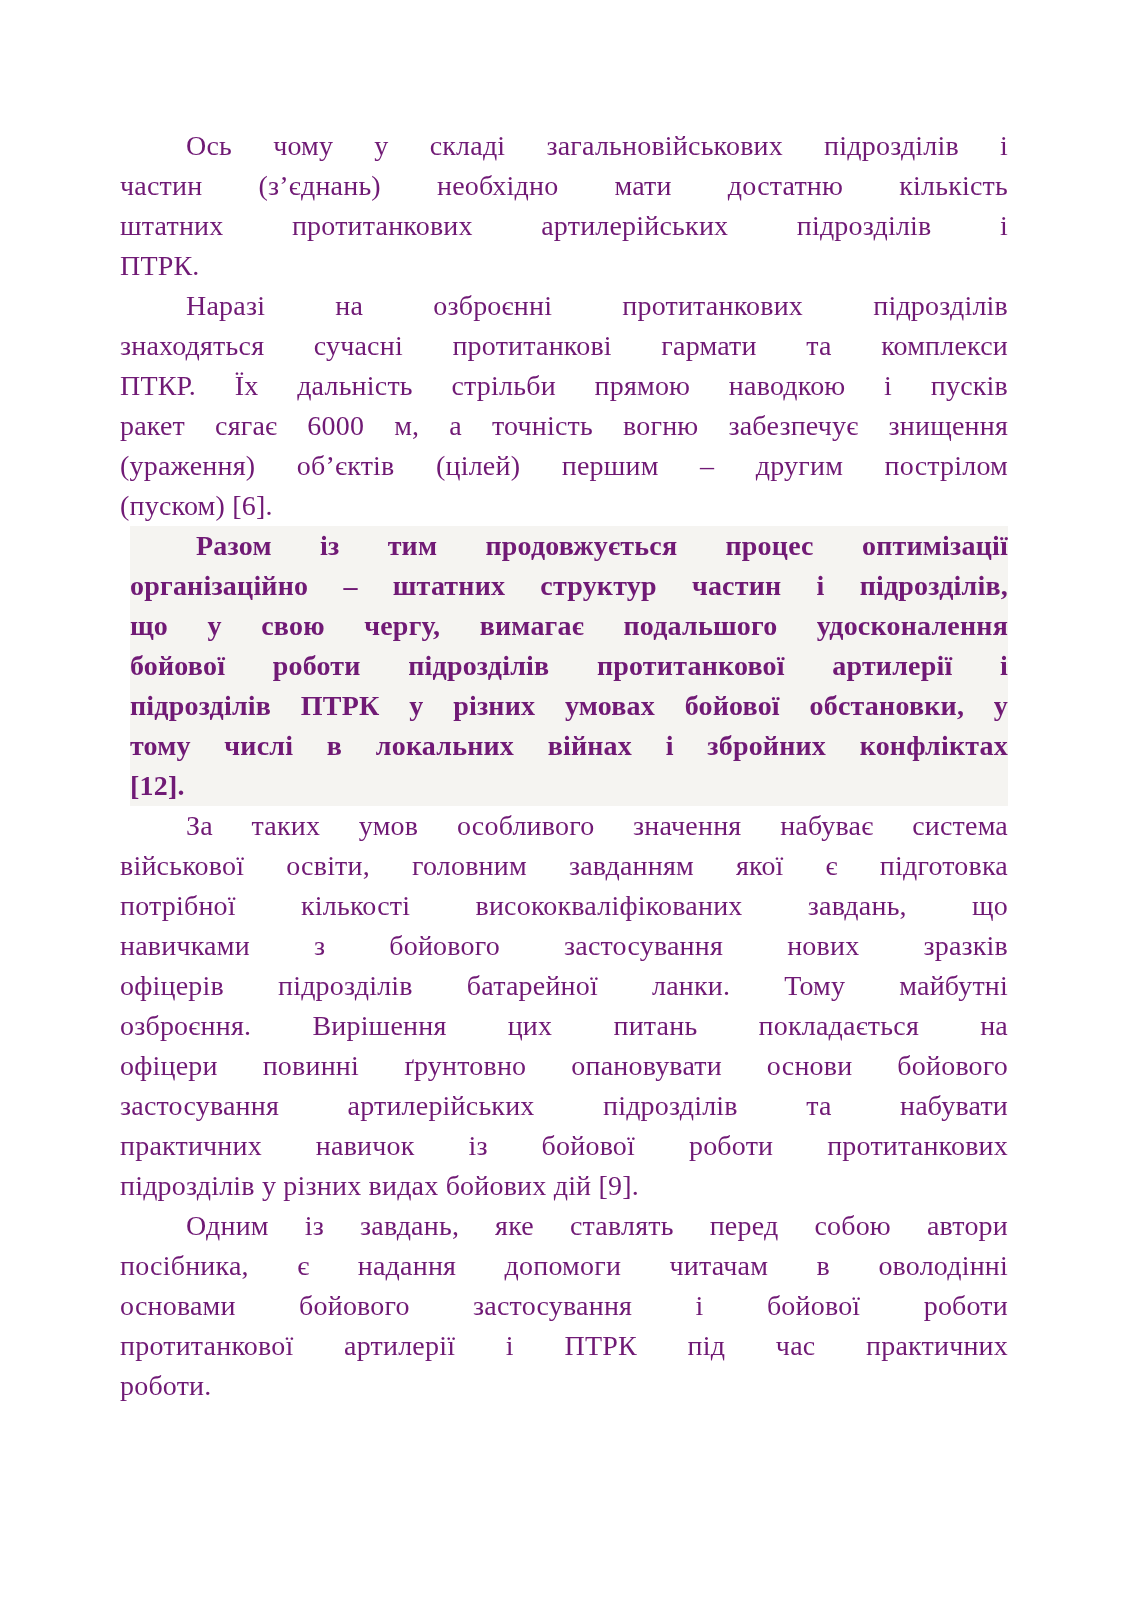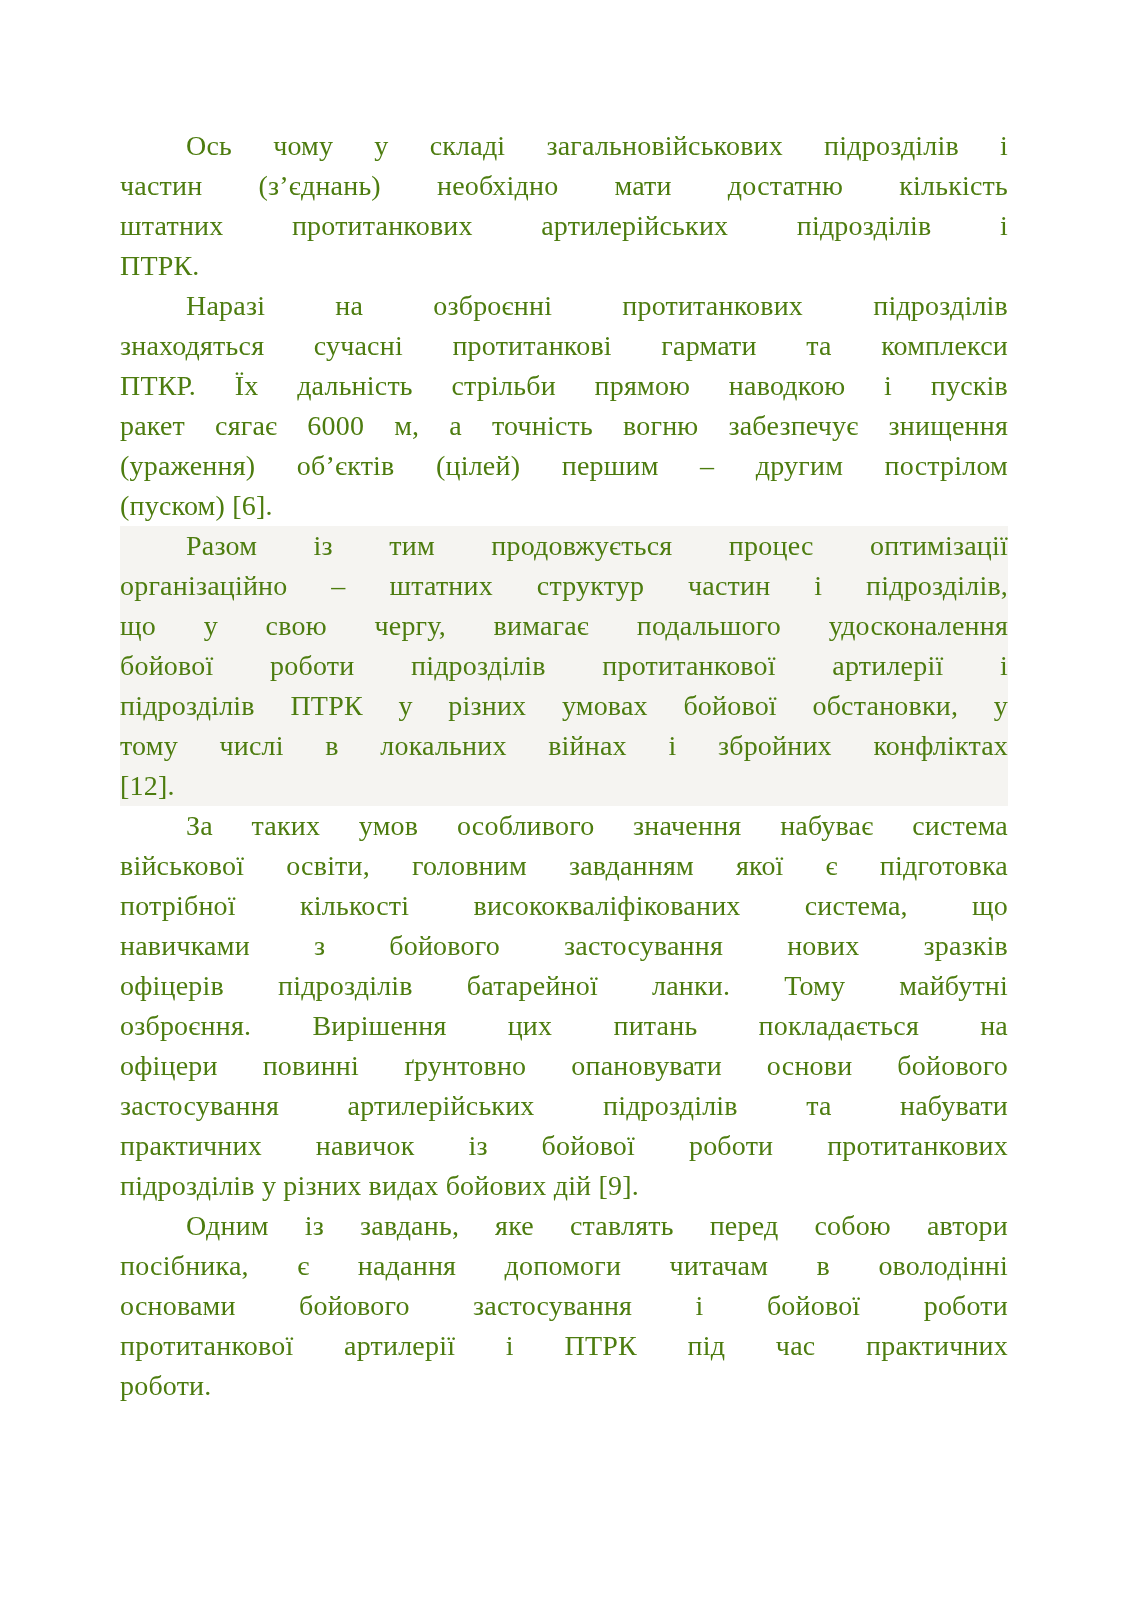--- a/index.html
+++ b/index.html
@@ -3,42 +3,44 @@
 <meta charset="utf-8">
 <style>
   html, body { margin: 0; padding: 0; background: #ffffff; }
   .page {
     position: relative;
     width: 1142px;
     height: 1432px;
     background: #ffffff;
     overflow: hidden;
     font-family: "Liberation Serif", "DejaVu Serif", serif;
-    color: #4d7c0f;
+    color: #701a75;
   }
   .text-block {
     position: absolute;
     left: 120px;
     top: 126px;
     width: 888px;
     font-size: 28px;
     line-height: 40px;
     letter-spacing: 0.2px;
   }
   .para { margin: 0; padding: 0; }
   .line {
     text-align: justify;
     text-align-last: justify;
     white-space: normal;
   }
   .line.first { text-indent: 66px; }
   .line.last { text-align-last: left; }
   
   .para.offset {
+    margin-left: 10px;
     background: #f5f4f1;
+    font-weight: bold;
   }
   .page-footer {
     position: absolute;
     left: 0;
     top: 1492px;
     width: 1142px;
     text-align: center;
     font-size: 28px;
     line-height: 40px;
   }
@@ -71,21 +73,21 @@
       <div class="line">що у свою чергу, вимагає подальшого удосконалення</div>
       <div class="line">бойової роботи підрозділів протитанкової артилерії і</div>
       <div class="line">підрозділів ПТРК у різних умовах бойової обстановки, у</div>
       <div class="line">тому числі в локальних війнах і збройних конфліктах</div>
       <div class="line last">[12].</div>
     </div>
 
     <div class="para">
       <div class="line first">За таких умов особливого значення набуває система</div>
       <div class="line">військової освіти, головним завданням якої є підготовка</div>
-      <div class="line">потрібної кількості висококваліфікованих система, що</div>
+      <div class="line">потрібної кількості висококваліфікованих завдань, що</div>
       <div class="line">навичками з бойового застосування нових зразків</div>
       <div class="line">офіцерів підрозділів батарейної ланки. Тому майбутні</div>
       <div class="line">озброєння. Вирішення цих питань покладається на</div>
       <div class="line">офіцери повинні ґрунтовно опановувати основи бойового</div>
       <div class="line">застосування артилерійських підрозділів та набувати</div>
       <div class="line">практичних навичок із бойової роботи протитанкових</div>
       <div class="line last">підрозділів у різних видах бойових дій [9].</div>
     </div>
 
     <div class="para">

